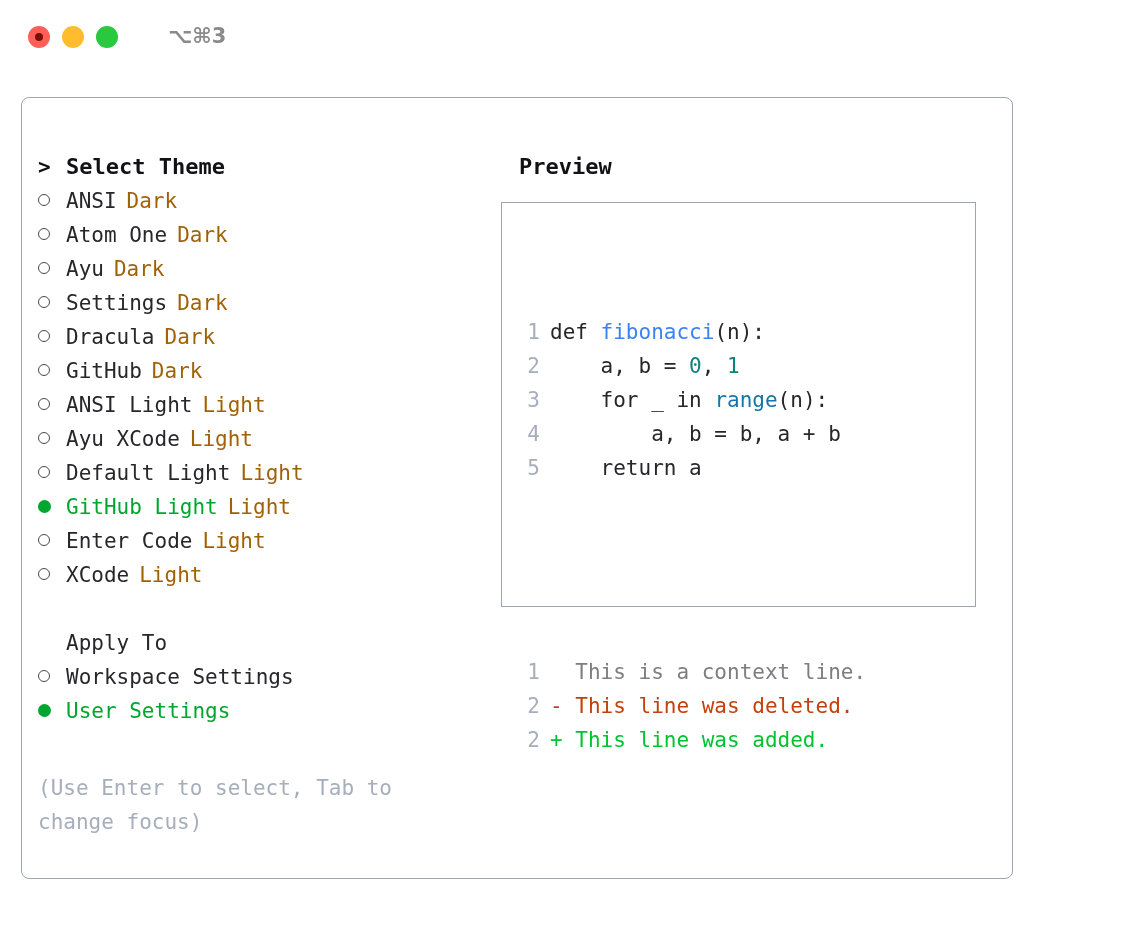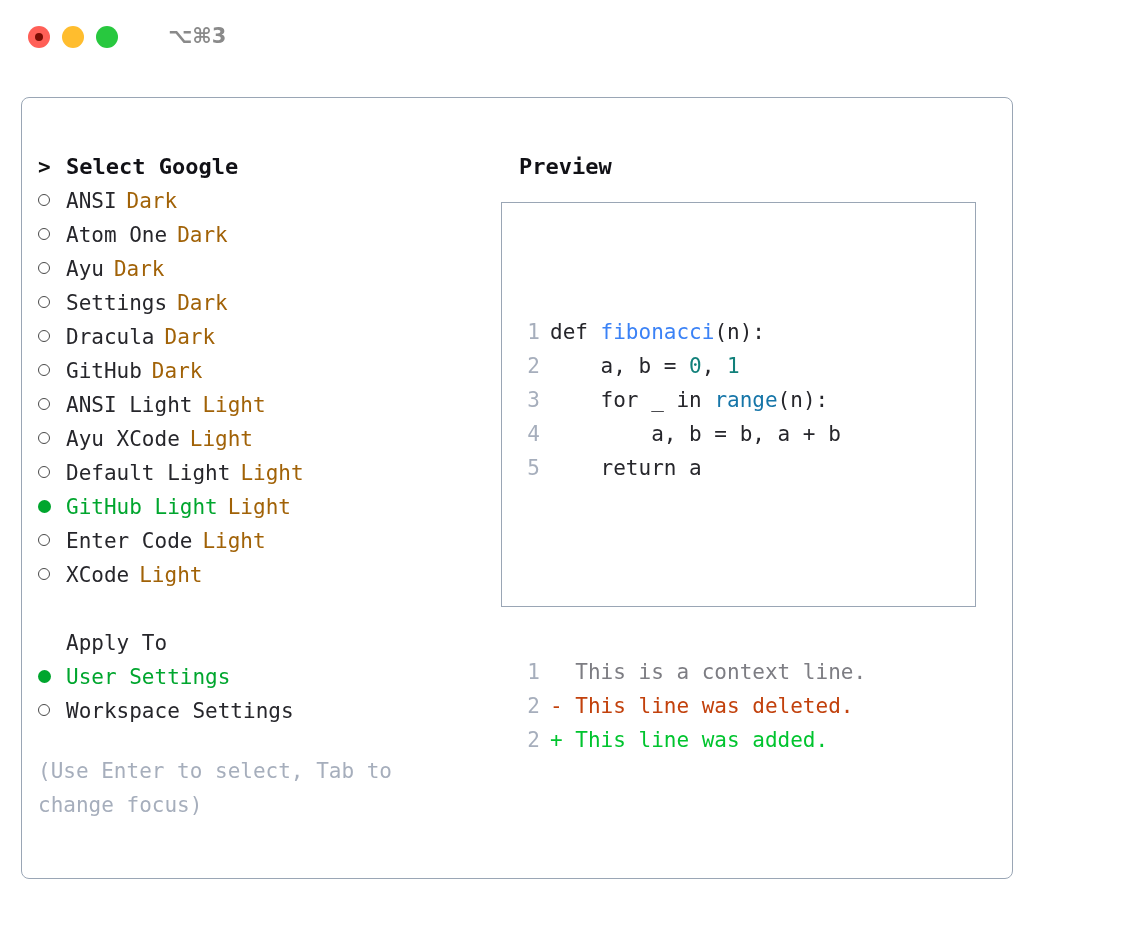--- a/index.html
+++ b/index.html
@@ -145,21 +145,21 @@
   .row-label.selected { color: #00a62e; }
   .row-cat {
     color: #a16207;
     line-height: 34px;
     margin-left: 10px;
   }
 
   .section-gap { height: 34px; }
 
   .hint {
-    margin-top: 26px;
+    margin-top: 43px;
     font-size: 21px;
     color: #a6aebc;
     line-height: 34px;
     width: 410px;
   }
 
   
   .right-col {
     position: absolute;
     left: 479px; top: 52px;
@@ -220,21 +220,21 @@
     <div class="shortcut">⌥⌘3</div>
   </div>
 
   <div class="panel">
     <div class="columns">
 
       <div class="left-col">
 
         <div class="row">
           <span class="marker caret">&gt;</span>
-          <span class="row-label header">Select Google</span>
+          <span class="row-label header">Select Theme</span>
         </div>
 
         <div id="theme-rows">
             <div class="row"><span class="marker bullet-empty"></span><span class="row-label">ANSI</span><span class="row-cat">Dark</span></div>
             <div class="row"><span class="marker bullet-empty"></span><span class="row-label">Atom One</span><span class="row-cat">Dark</span></div>
             <div class="row"><span class="marker bullet-empty"></span><span class="row-label">Ayu</span><span class="row-cat">Dark</span></div>
             <div class="row"><span class="marker bullet-empty"></span><span class="row-label">Settings</span><span class="row-cat">Dark</span></div>
             <div class="row"><span class="marker bullet-empty"></span><span class="row-label">Dracula</span><span class="row-cat">Dark</span></div>
             <div class="row"><span class="marker bullet-empty"></span><span class="row-label">GitHub</span><span class="row-cat">Dark</span></div>
             <div class="row"><span class="marker bullet-empty"></span><span class="row-label">ANSI Light</span><span class="row-cat">Light</span></div>
@@ -246,22 +246,22 @@
           </div>
 
         <div class="section-gap"></div>
 
         <div class="row">
           <span class="marker"></span>
           <span class="row-label">Apply To</span>
         </div>
 
         <div id="apply-rows">
+            <div class="row"><span class="marker bullet-empty"></span><span class="row-label">Workspace Settings</span></div>
             <div class="row"><span class="marker bullet-filled"></span><span class="row-label selected">User Settings</span></div>
-            <div class="row"><span class="marker bullet-empty"></span><span class="row-label">Workspace Settings</span></div>
           </div>
 
         <div class="hint">(Use Enter to select, Tab to change focus)</div>
       </div>
 
       <div class="right-col">
         <div class="preview-title">Preview</div>
         <div class="preview-box">
           <div class="code">
             <div id="code-rows"><div class="code-line"><span class="lineno">1</span><span class="code-text"><span class="">def </span><span class="tok-fn">fibonacci</span><span class="">(n):</span></span></div><div class="code-line"><span class="lineno">2</span><span class="code-text"><span class="">    a, b = </span><span class="tok-num">0</span><span class="">, </span><span class="tok-num">1</span></span></div><div class="code-line"><span class="lineno">3</span><span class="code-text"><span class="">    for _ in </span><span class="tok-builtin">range</span><span class="">(n):</span></span></div><div class="code-line"><span class="lineno">4</span><span class="code-text"><span class="">        a, b = b, a + b</span></span></div><div class="code-line"><span class="lineno">5</span><span class="code-text"><span class="">    return a</span></span></div></div>

